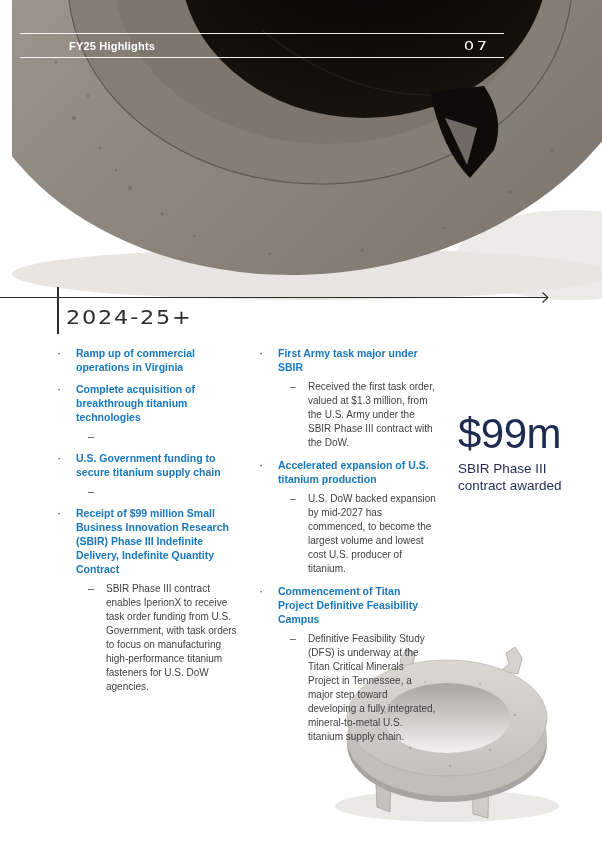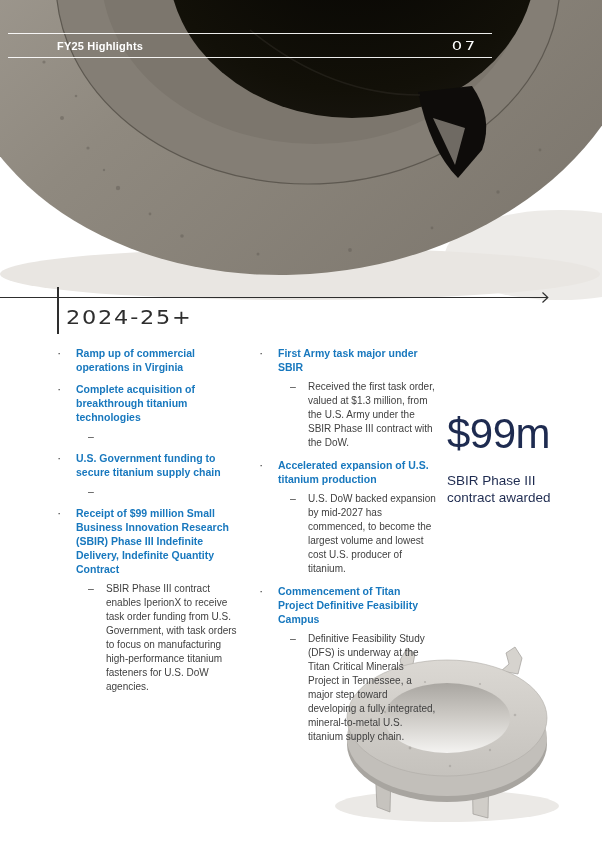--- a/index.html
+++ b/index.html
@@ -1,21 +1,21 @@
 <!DOCTYPE html>
 <html style="--accent-blue: #1878BE; --navy: #1E2B50; --body-text: #3F3F3F; --timeline: #2E2E2E; --header-text: #FFFFFF;"><head>
 <meta charset="utf-8">
 <style>
   html,body{margin:0;padding:0;background:#ffffff;}
   .page{
     position:relative; width:602px; height:853px; overflow:hidden;
     background:#ffffff; font-family:"Liberation Sans", sans-serif;
   }
   
-  .photo-top{position:absolute; top:0; left:0; width:500px; height:300px;}
+  .photo-top{position:absolute; top:0; left:12px; width:500px; height:300px;}
   .photo-top svg{display:block;}
   
   .header{position:absolute; top:33px; left:8px; right:8px; z-index:5;
     border-top:1px solid rgba(255,255,255,.92);
     border-bottom:1px solid rgba(255,255,255,.92);}
   .header-row{display:flex; align-items:center; justify-content:space-between;
     height:23px; padding:0 14px 0 49px;}
   .header-title{color:#ffffff; font-size:11px; font-weight:bold; letter-spacing:.2px;}
   .header-page{color:#ffffff; font-family:"DejaVu Sans", sans-serif; font-size:13px;
     letter-spacing:2px; transform:scaleX(1.25); transform-origin:right center;}
@@ -35,24 +35,24 @@
   .col2{width:178px;}
   .item{margin-bottom:8px;}
   .h-row{display:flex;}
   .bullet{width:19px; flex:0 0 19px; color:#4a4a4a; font-size:13px; line-height:14px;}
   .heading{flex:1; color:var(--accent-blue,#1878be); font-size:10.5px; line-height:14px;font-weight:bold;}
   .d-row{display:flex; margin:6px 0 2px 31px;}
   .dash{width:18px; flex:0 0 18px; color:var(--body-text,#3f3f3f);
     font-size:10.5px; line-height:13px;}
   .detail{flex:1; color:var(--body-text,#3f3f3f); font-size:10px; line-height:14px;}
   
-  .stat{position:absolute; top:412px; left:447px; width:140px; z-index:3;}
+  .stat{position:absolute; top:412px; left:458px; width:140px; z-index:3;}
   .stat-value{color:var(--navy,#1e2b50); font-size:42px; line-height:44px;
     letter-spacing:-.5px;}
-  .stat-label{margin-top:16px; color:var(--navy,#1e2b50); font-size:13.5px;
+  .stat-label{margin-top:4px; color:var(--navy,#1e2b50); font-size:13.5px;
     line-height:17px; width:125px;}
   
   .photo-ring{position:absolute; top:620px; left:300px; width:302px; height:233px; z-index:1;}
 </style>
 </head>
 <body>
 
 <div class="page">
 
   <div class="photo-top">

